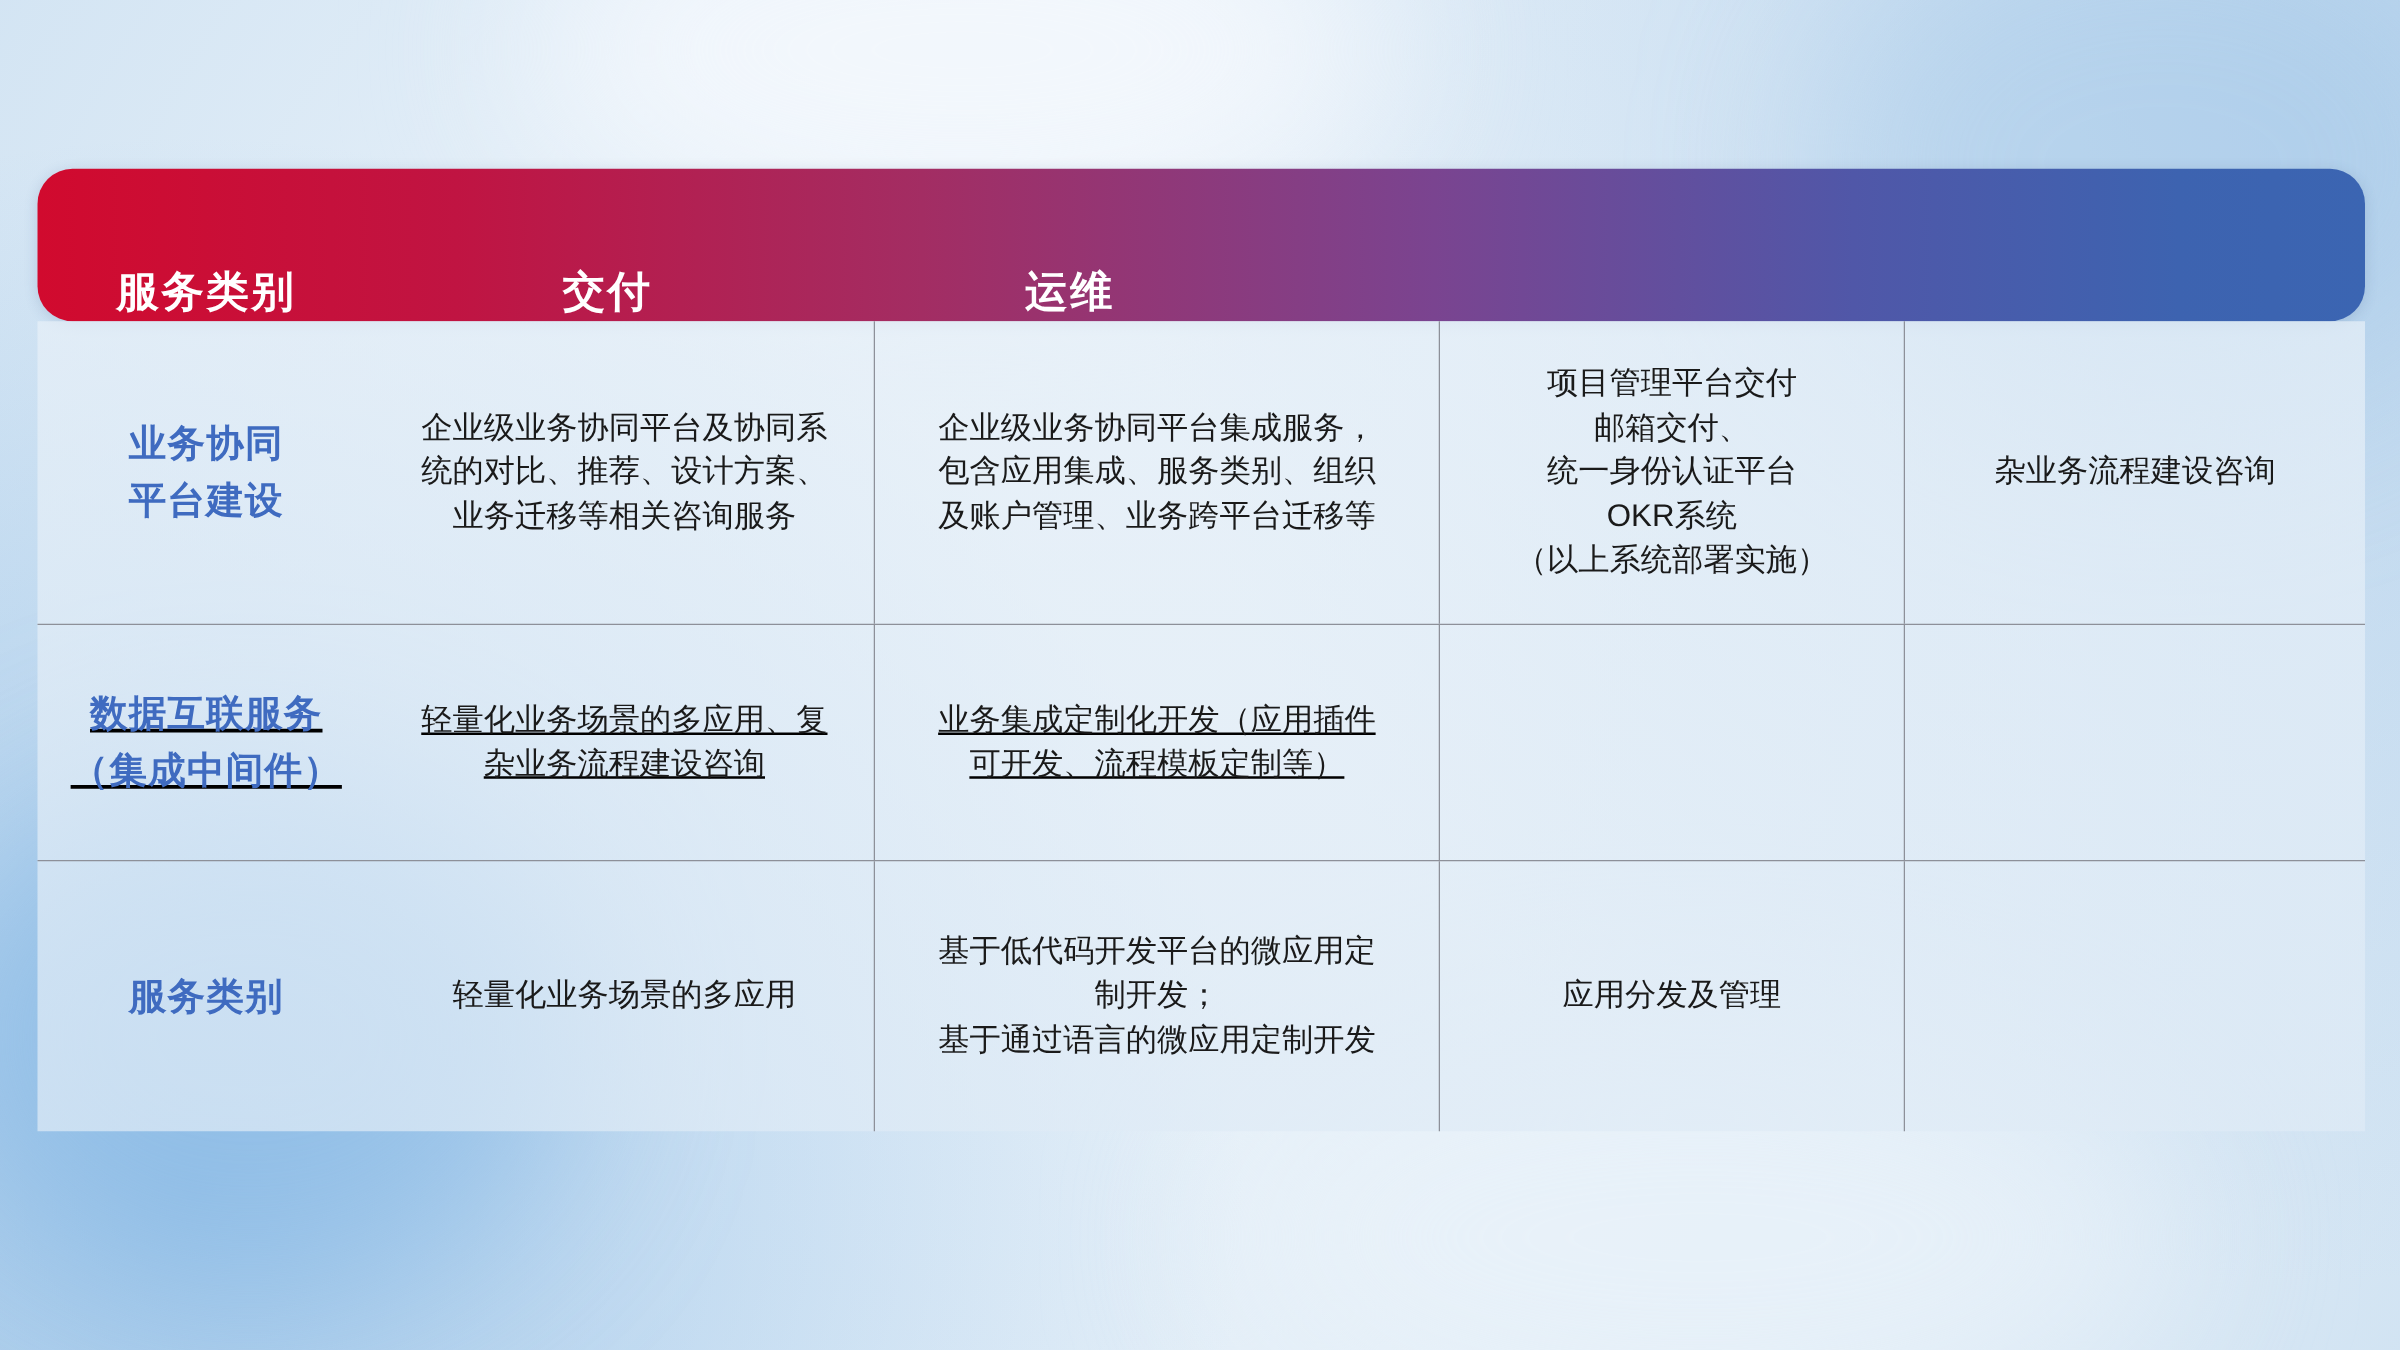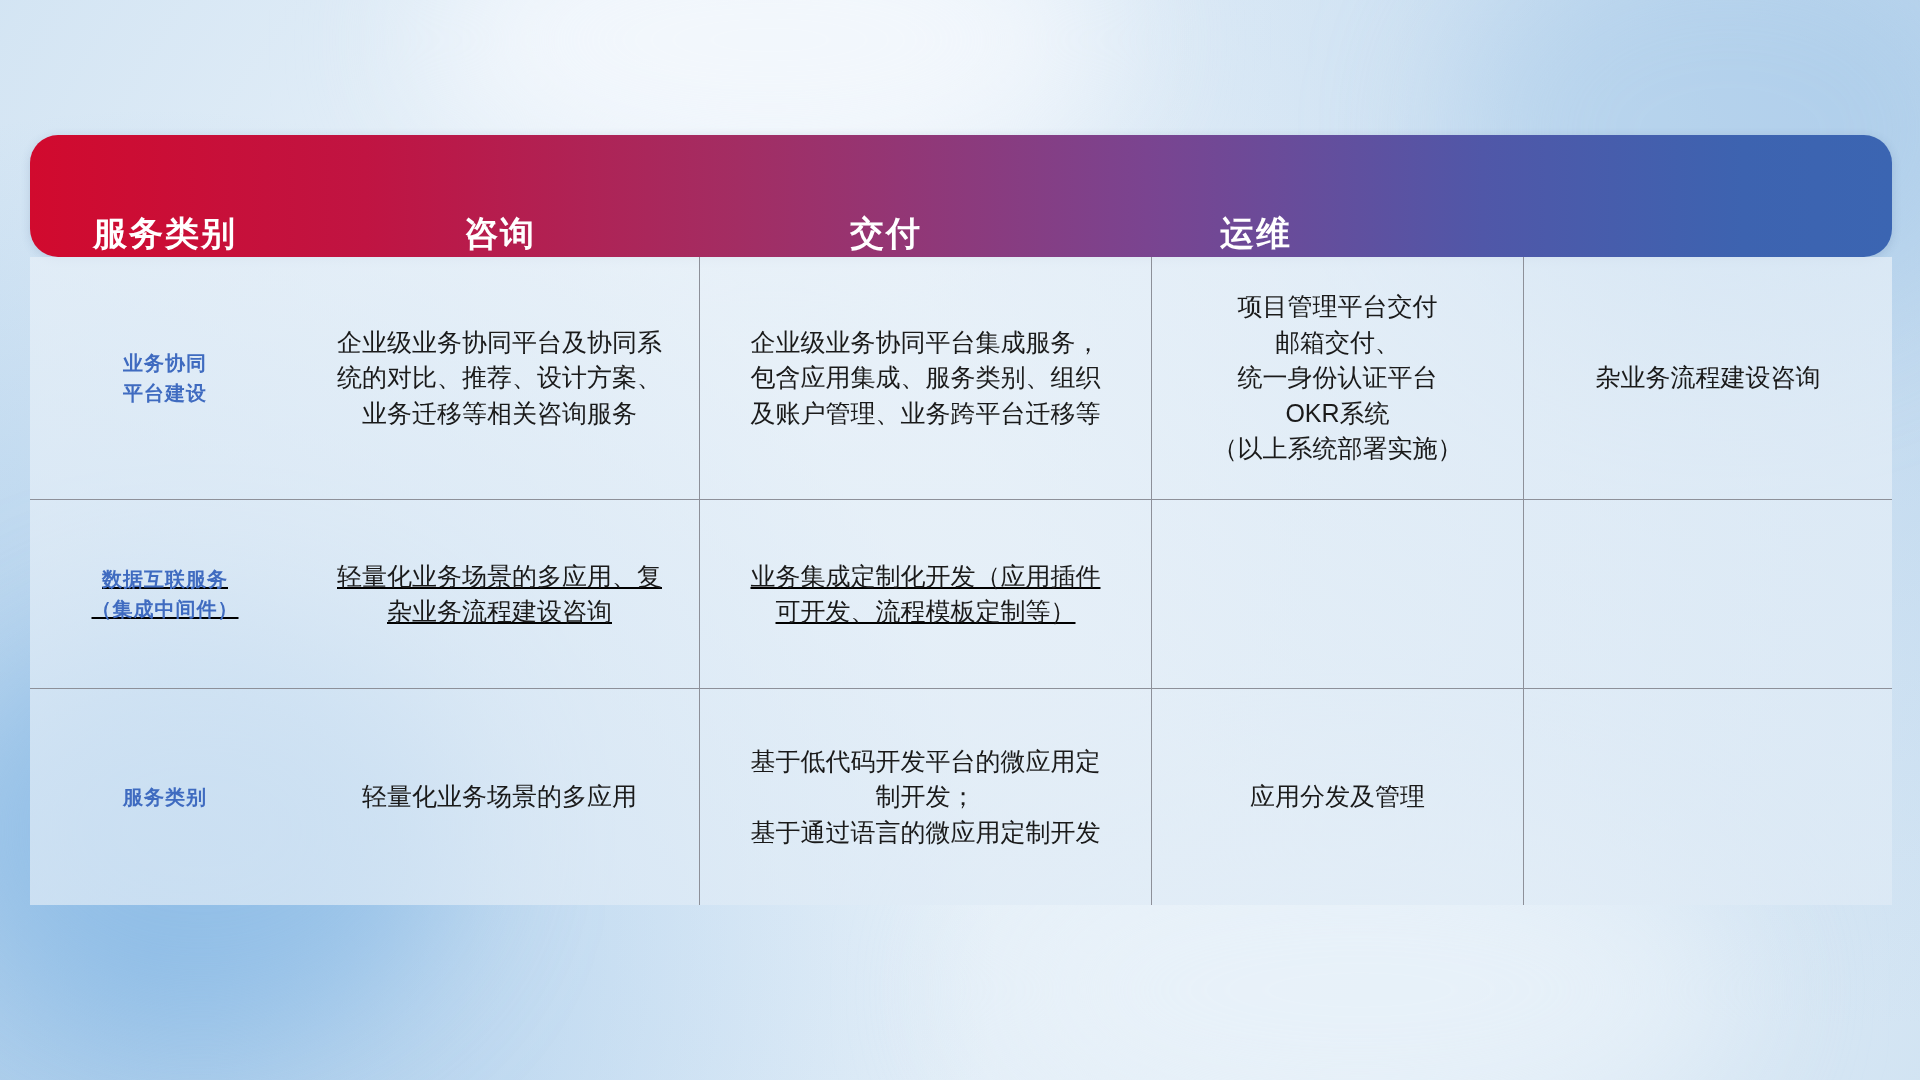--- a/index.html
+++ b/index.html
@@ -83,21 +83,21 @@
     padding: 32px 16px;
     box-sizing: border-box;
     white-space: pre-line;
   }
   
   .td.sep-right { border-right: 1.5px solid #8d9099; }
 
   .td.cat {
     color: #3f6bc0;
     font-weight: bold;
-    font-size: 20px;
+    font-size: 30px;
     letter-spacing: 1px;
     line-height: 1.5;
   }
 
   
   .c0 { width: 270px; }
   .c1 { width: 400px; }
   .c2 { width: 452px; }
   .c3 { width: 372px; }
   .c4 { width: 368px; }
@@ -112,21 +112,20 @@
 <div id="page">
   <div class="blob b1"></div>
   <div class="blob b2"></div>
   <div class="blob b3"></div>
   <div class="blob b4"></div>
 
   <div class="table-wrap">
 
     <div class="thead">
       <div class="th c0">服务类别</div>
-      <div class="th c1">咨询</div>
       <div class="th c3">交付</div>
       <div class="th c4">运维</div>
     </div>
 
     <div class="tbody">
 
       <div class="tr r0">
         <div class="td cat c0">业务协同
 平台建设</div>
         <div class="td c1 sep-right">企业级业务协同平台及协同系

